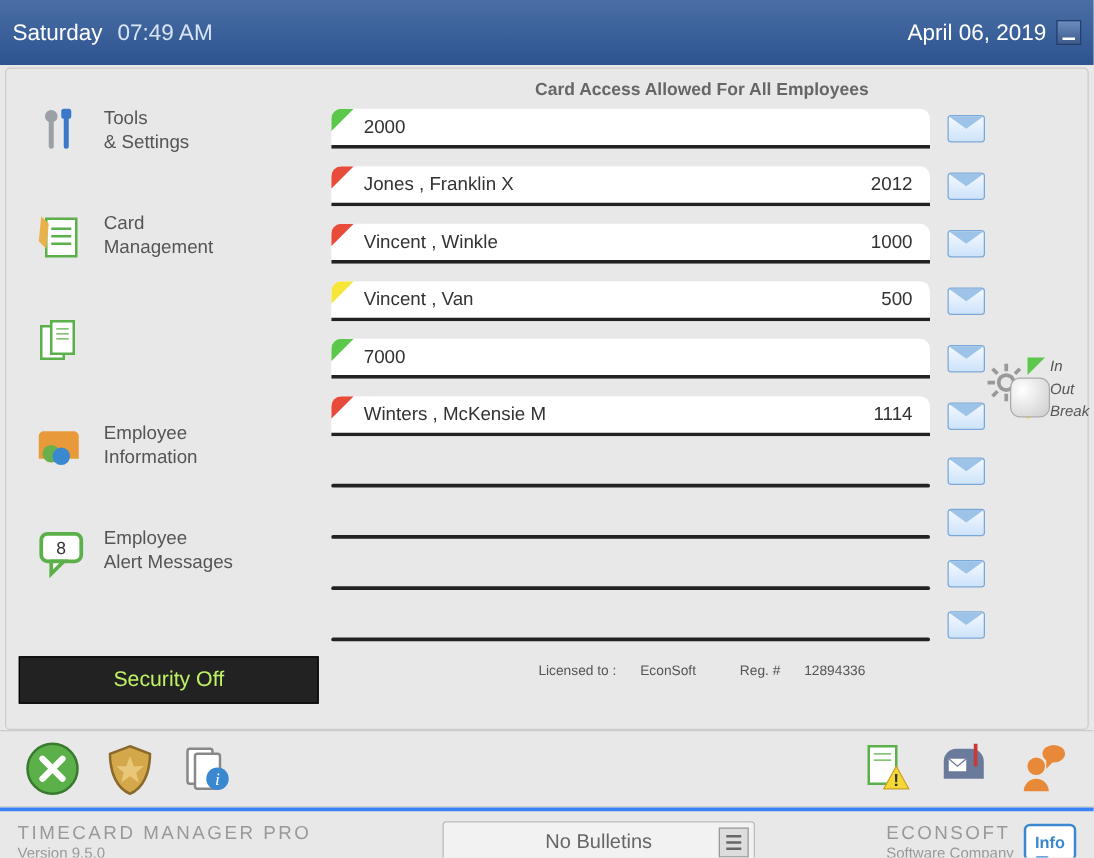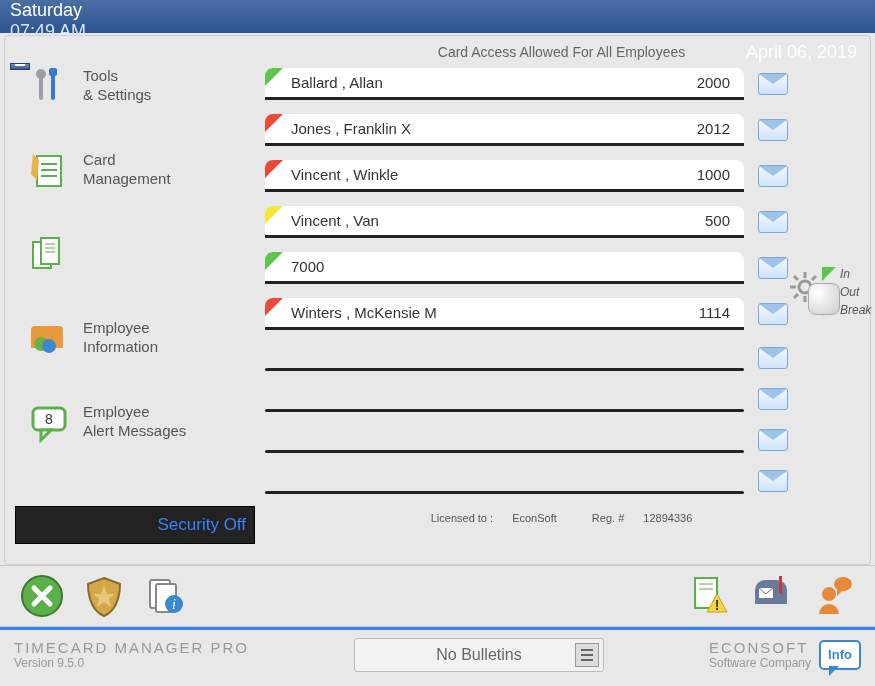--- a/index.html
+++ b/index.html
@@ -4,27 +4,27 @@
 <style>
 * { margin: 0; padding: 0; box-sizing: border-box; }
 body {
   width: 875px;
   height: 686px;
   font-family: Arial, sans-serif;
   background: #e8e8e8;
   overflow: hidden;
 }
 .title-bar {
-  height: 33px;
+  height: 52px;
   background: linear-gradient(to bottom, #4a6fa5, #2d5390);
   color: #fff;
   display: flex;
+  align-items: center;
   padding: 0 10px;
   font-size: 18px;
-  flex-direction: column;
 }
 .title-bar .day { margin-right: 12px; }
 .title-bar .time { color: #d8e4f5; }
 .title-bar .date { margin-left: auto; margin-right: 8px; }
 .title-bar .min-btn {
   width: 20px; height: 20px;
   background: linear-gradient(to bottom, #6a8dc0, #3d5a8a);
   border: 1px solid #233f6a;
   display: flex; align-items: flex-end; justify-content: center;
   cursor: pointer;
@@ -57,38 +57,38 @@
 }
 .side-item .icon-box {
   width: 44px; height: 44px;
   margin-right: 12px;
   display: flex; align-items: center; justify-content: center;
 }
 .side-item .labels { line-height: 1.25; }
 .security-btn {
   margin-top: auto;
   background: #222;
-  color: #3b82f6;
-  text-align: right;
+  color: #bef264;
+  text-align: center;
   padding: 8px;
   font-size: 17px;
   border: 1px solid #000;
   cursor: pointer;
 }
 .card-panel {
   flex: 1;
   padding: 8px 12px 4px 0;
   display: flex;
   flex-direction: column;
 }
 .card-header {
   text-align: center;
   color: #666;
   font-size: 14px;
-  font-weight: normal;
+  font-weight: bold;
   margin-bottom: 8px;
 }
 .rows { display: flex; }
 .rows-left { flex: 1; }
 .card-row {
   display: flex;
   align-items: center;
   margin-bottom: 14px;
 }
 .card-box {
@@ -361,21 +361,20 @@
   </div>
 
   <div class="card-panel">
     <div class="card-header">Card Access Allowed For All Employees</div>
 
     <div class="rows">
       <div class="rows-left" id="rows-left">
           <div class="card-row">
             <div class="card-box card-underline">
               <div class="corner-tag corner-in"></div>
-              <span class="name">Ballard , Allan</span>
               <span class="num">2000</span>
             </div>
             <div class="mail-btn"></div>
           </div>
           <div class="card-row">
             <div class="card-box card-underline">
               <div class="corner-tag corner-out"></div>
               <span class="name">Jones , Franklin X</span>
               <span class="num">2012</span>
             </div>

